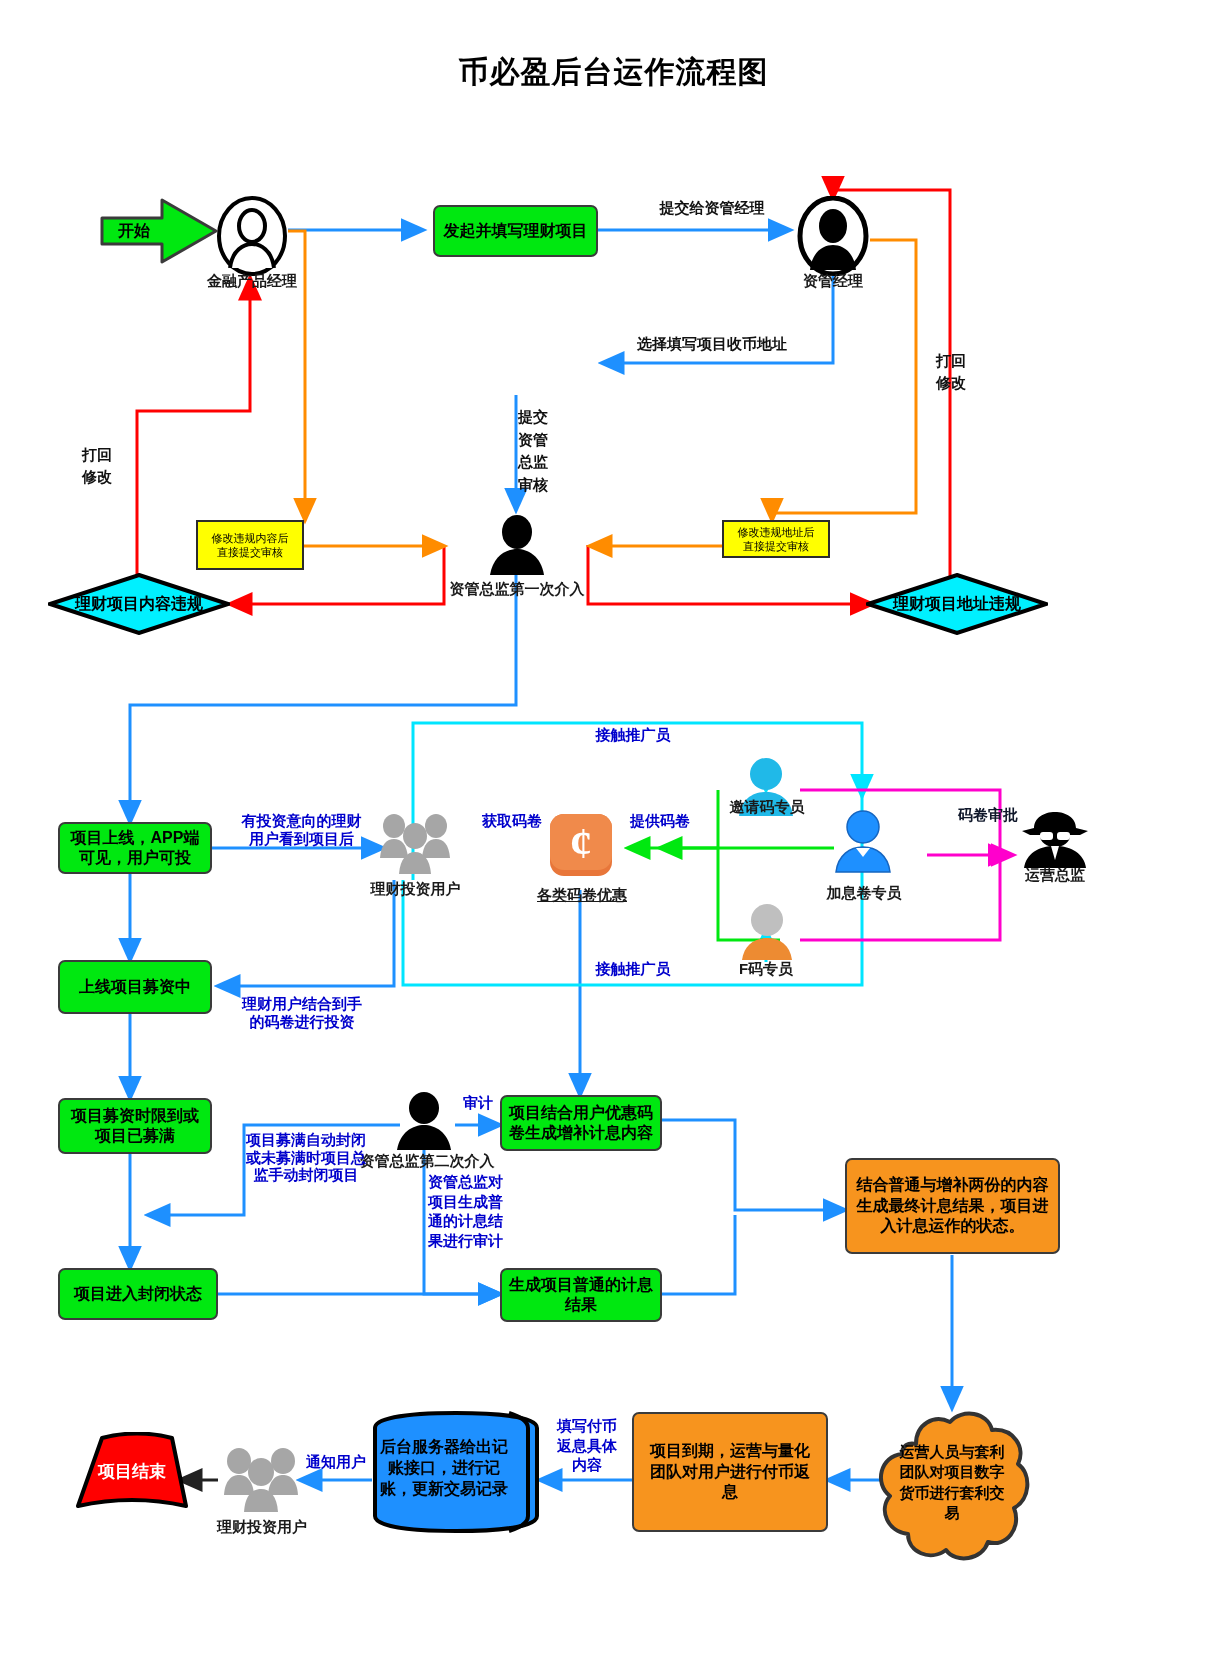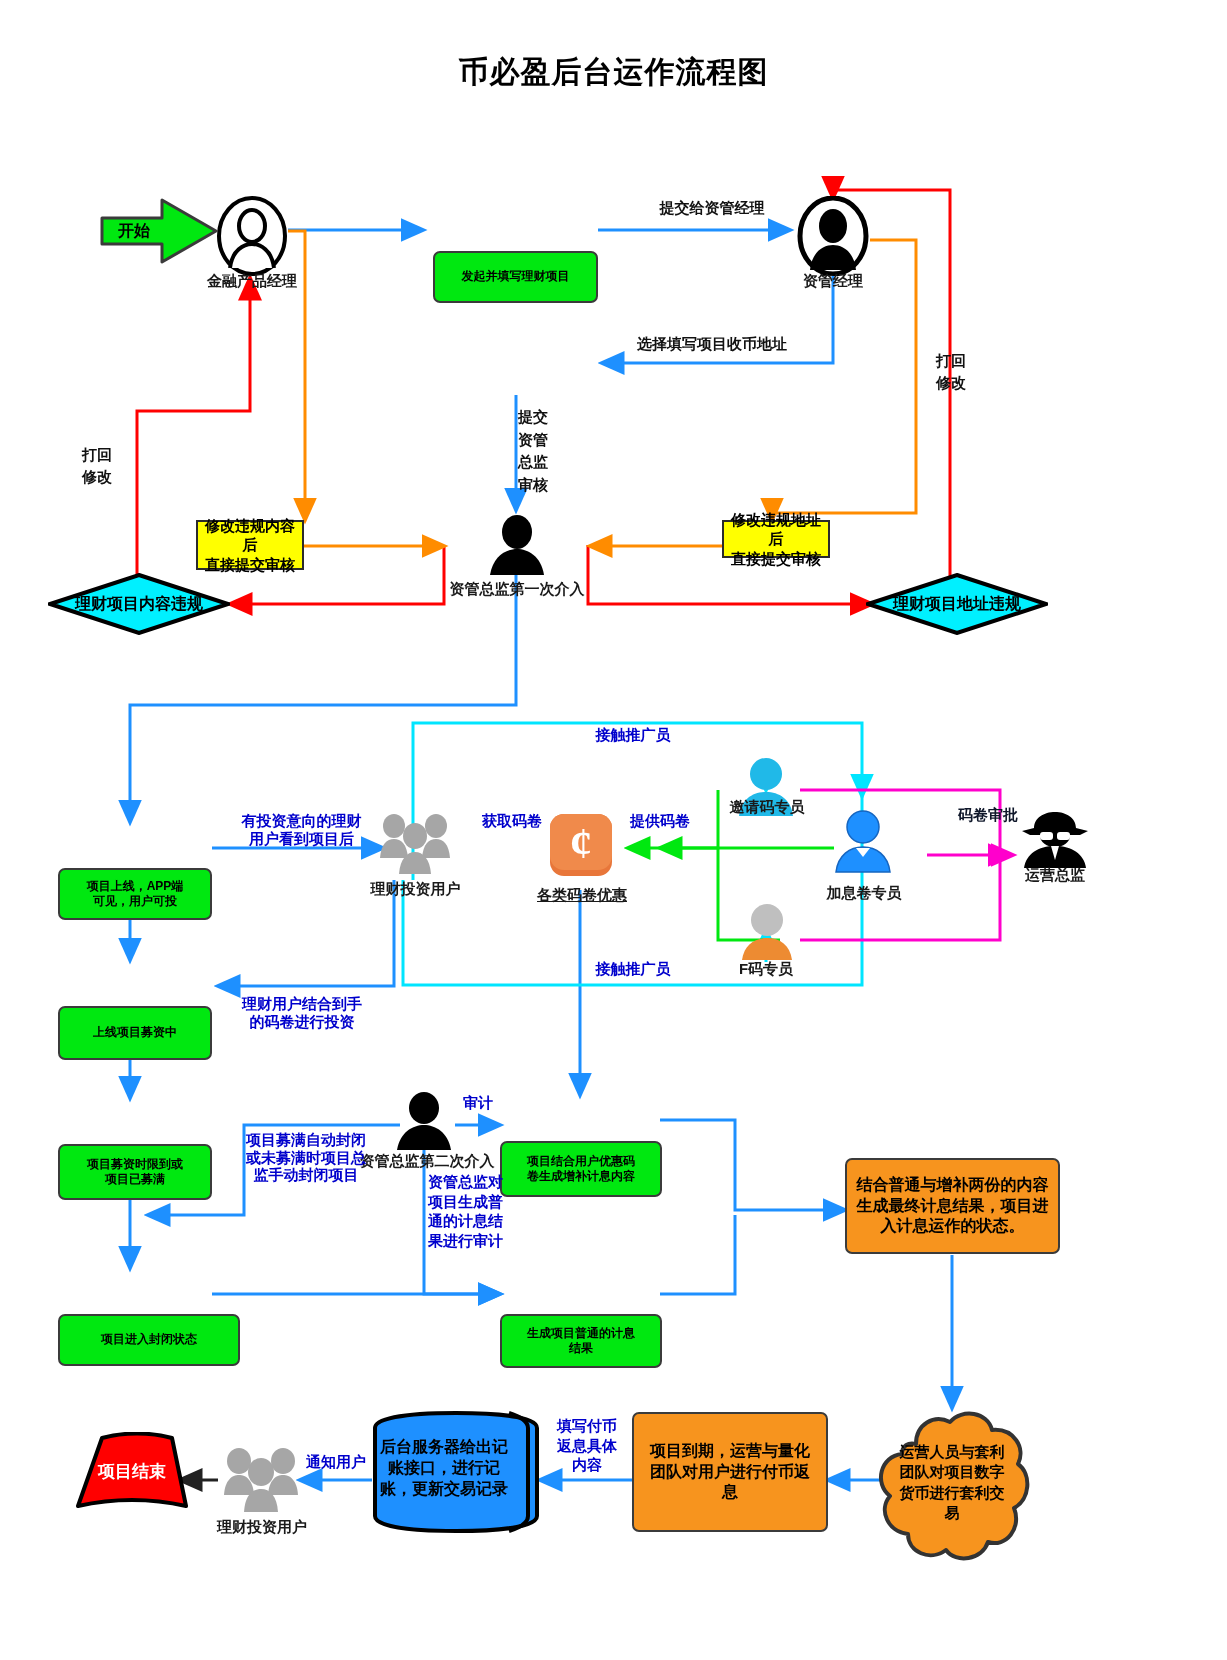--- a/index.html
+++ b/index.html
@@ -18,27 +18,27 @@
 
   
   .title{
     position:absolute;left:0;top:52px;width:1227px;text-align:center;
     font-size:30px;font-weight:bold;color:#000;letter-spacing:1px;
   }
 
   
   .gbox{
     background:#00E810;border:2.5px solid #3b3b3b;border-radius:7px;
-    color:#000;font-weight:bold;font-size:12px;line-height:1.28;
-    box-shadow:0 0 0 0 transparent;padding:2px 4px;white-space:pre-line;margin-top:46px;
+    color:#000;font-weight:bold;font-size:16px;line-height:1.28;
+    box-shadow:0 0 0 0 transparent;padding:2px 4px;white-space:pre-line;
   }
   
   .ybox{
     background:#FFFF00;border:2.5px solid #2b2b2b;color:#000;
-    font-weight:bold;font-size:15px;line-height:1.3;white-space:pre-line;
+    font-weight:normal;font-size:11px;line-height:1.3;white-space:pre-line;
   }
   
   .obox{
     background:#F7941E;border:2.5px solid #3b3b3b;border-radius:7px;color:#000;
     font-weight:bold;font-size:16px;line-height:1.3;white-space:pre-line;padding:2px 6px;
   }
   .diamond-wrap{position:absolute;}
   .diamond-wrap svg{position:absolute;left:0;top:0;}
   .diamond-text{position:absolute;left:0;top:0;width:100%;height:100%;
       display:flex;align-items:center;justify-content:center;
@@ -221,21 +221,21 @@
       <polygon points="91,2 180,31 91,60 2,31" fill="#00F0FF" stroke="#000" stroke-width="4"></polygon>
     </svg>
     <div class="diamond-text">理财项目地址违规</div>
   </div>
 
   <div class="node gbox" style="left:58px;top:822px;width:154px;height:52px;">项目上线，APP端
 可见，用户可投</div>
   <div class="node gbox" style="left:58px;top:960px;width:154px;height:54px;">上线项目募资中</div>
   <div class="node gbox" style="left:58px;top:1098px;width:154px;height:56px;">项目募资时限到或
 项目已募满</div>
-  <div class="node gbox" style="left:58px;top:1268px;width:182px;height:52px;">项目进入封闭状态</div>
+  <div class="node gbox" style="left:58px;top:1268px;width:160px;height:52px;">项目进入封闭状态</div>
 
   <div class="node gbox" style="left:500px;top:1095px;width:162px;height:56px;">项目结合用户优惠码
 卷生成增补计息内容</div>
   <div class="node gbox" style="left:500px;top:1268px;width:162px;height:54px;">生成项目普通的计息
 结果</div>
 
   <div class="icon" style="left:378px;top:810px;width:74px;height:68px;">
     <svg width="74" height="68" viewBox="0 0 74 68">
       <ellipse cx="16" cy="16" rx="11" ry="12" fill="#A6A6A6"></ellipse>
       <path d="M2,48 C3,34 9,29 16,29 C23,29 29,34 30,48 Z" fill="#A6A6A6"></path>

